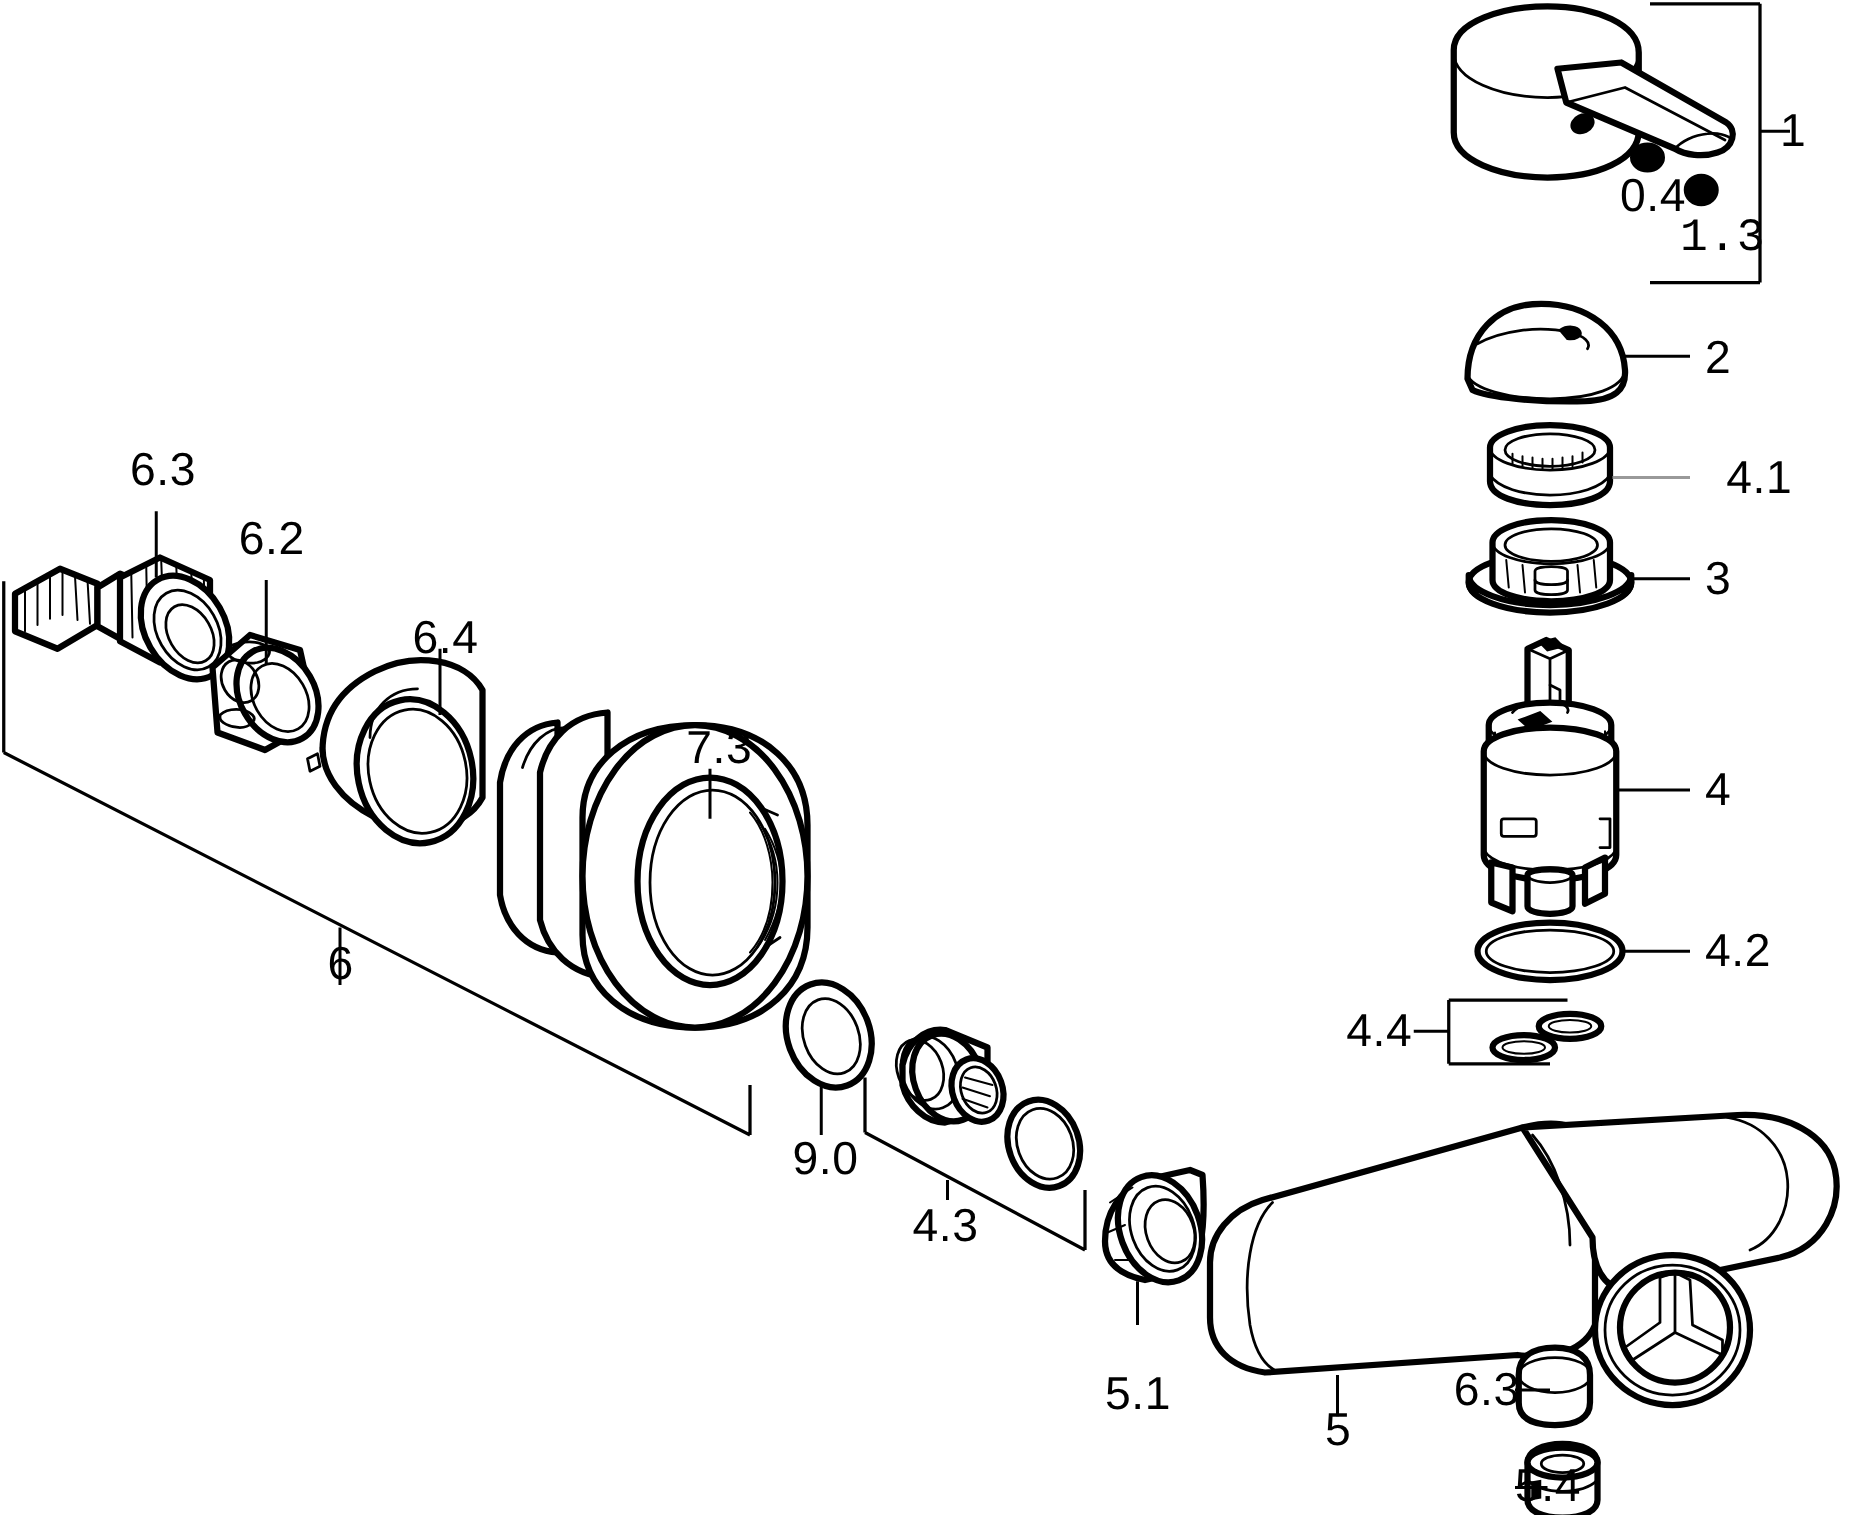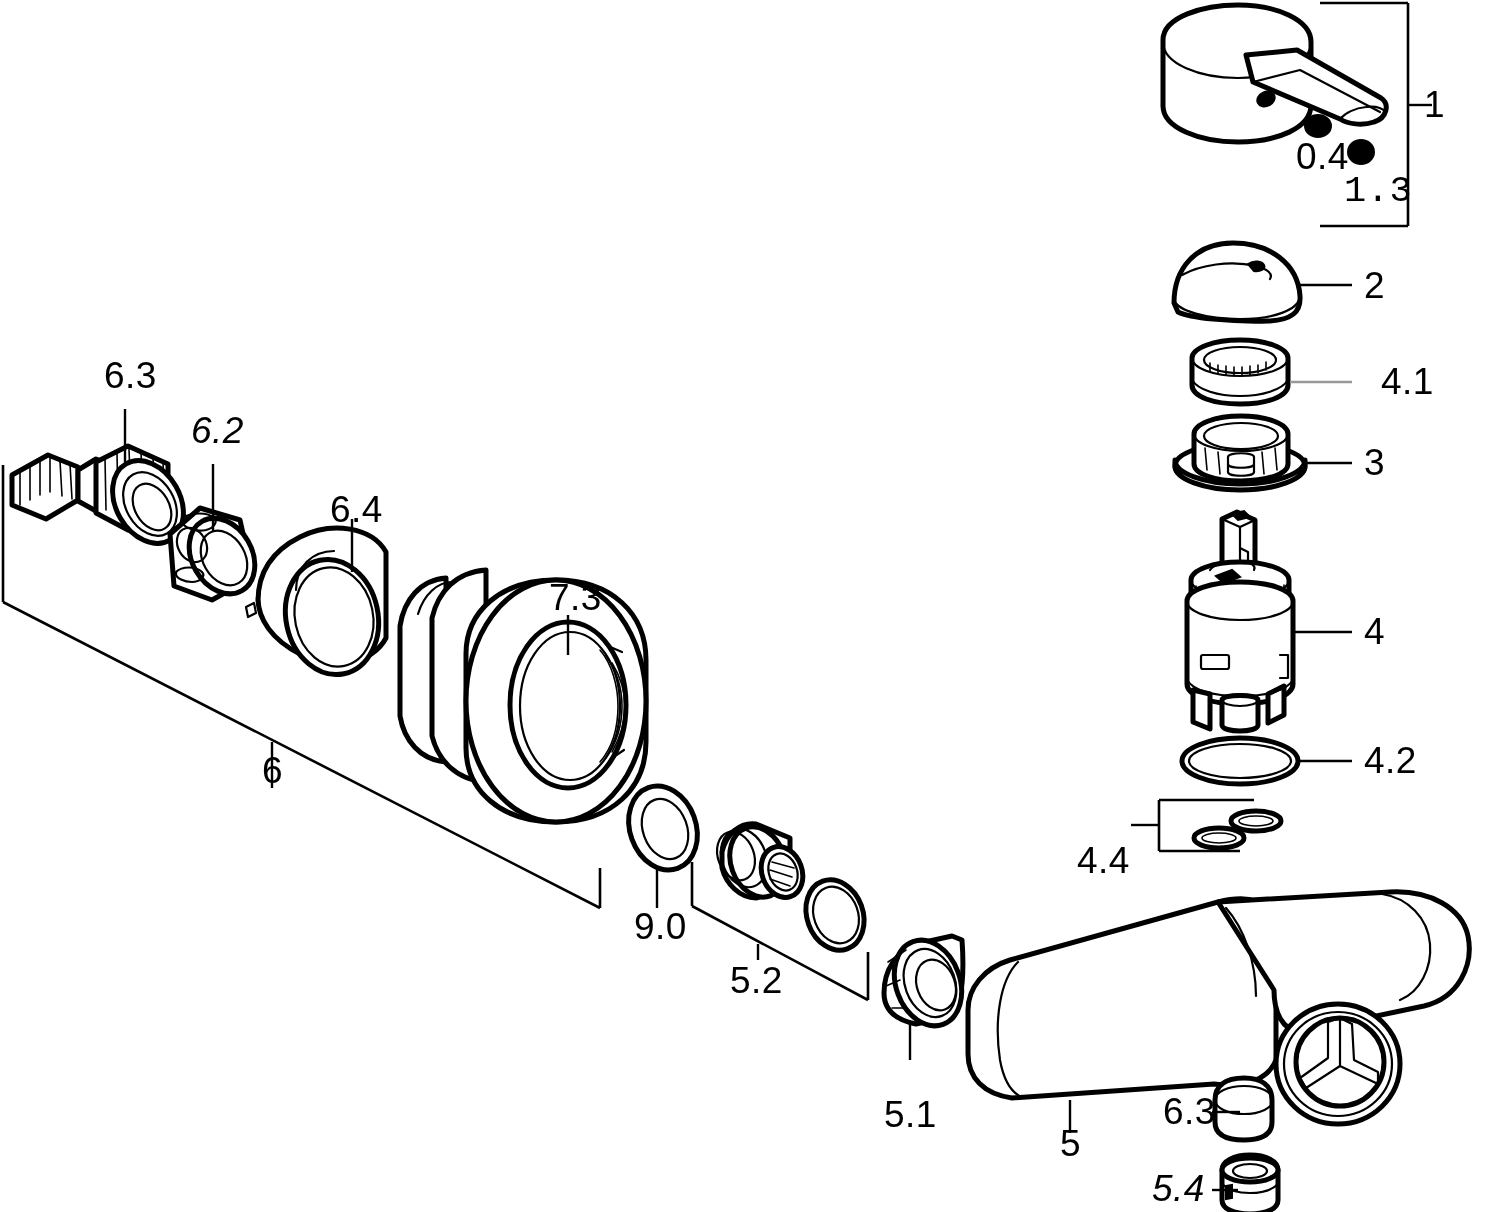--- a/index.html
+++ b/index.html
@@ -275,28 +275,28 @@
 
 <div class="lbl" style="left:1424px;top:86px;">1</div>
 <div class="lbl" style="left:1296px;top:138px;">0.4</div>
 <div class="lbl" style="left:1344px;top:173px;font-family:Liberation Mono, monospace;">1.3</div>
 
 <div class="lbl" style="left:1364px;top:267px;">2</div>
 <div class="lbl" style="left:1364px;top:363px;margin-left:17px;">4.1</div>
 <div class="lbl" style="left:1364px;top:444px;">3</div>
 <div class="lbl" style="left:1364px;top:613px;">4</div>
 <div class="lbl" style="left:1364px;top:742px;">4.2</div>
-<div class="lbl" style="left:1077px;top:806px;margin-top:36px;">4.4</div>
+<div class="lbl" style="left:1077px;top:806px;">4.4</div>
 
 <div class="lbl" style="left:104px;top:357px;">6.3</div>
-<div class="lbl" style="left:191px;top:412px;font-style:italic;">6.2</div>
+<div class="lbl" style="left:191px;top:412px;">6.2</div>
 <div class="lbl" style="left:330px;top:491px;">6.4</div>
 <div class="lbl" style="left:549px;top:579px;">7.3</div>
 <div class="lbl" style="left:262px;top:752px;">6</div>
 
 <div class="lbl" style="left:634px;top:908px;">9.0</div>
-<div class="lbl" style="left:730px;top:962px;">5.2</div>
+<div class="lbl" style="left:730px;top:962px;">4.3</div>
 <div class="lbl" style="left:884px;top:1057px;margin-top:39px;">5.1</div>
 <div class="lbl" style="left:1060px;top:1125px;">5</div>
 <div class="lbl" style="left:1163px;top:1093px;">6.3</div>
-<div class="lbl" style="left:1152px;top:1170px;font-style:italic;">5.4</div>
+<div class="lbl" style="left:1212px;top:1170px;">5.4</div>
 
 </div>
 
 </body></html>

